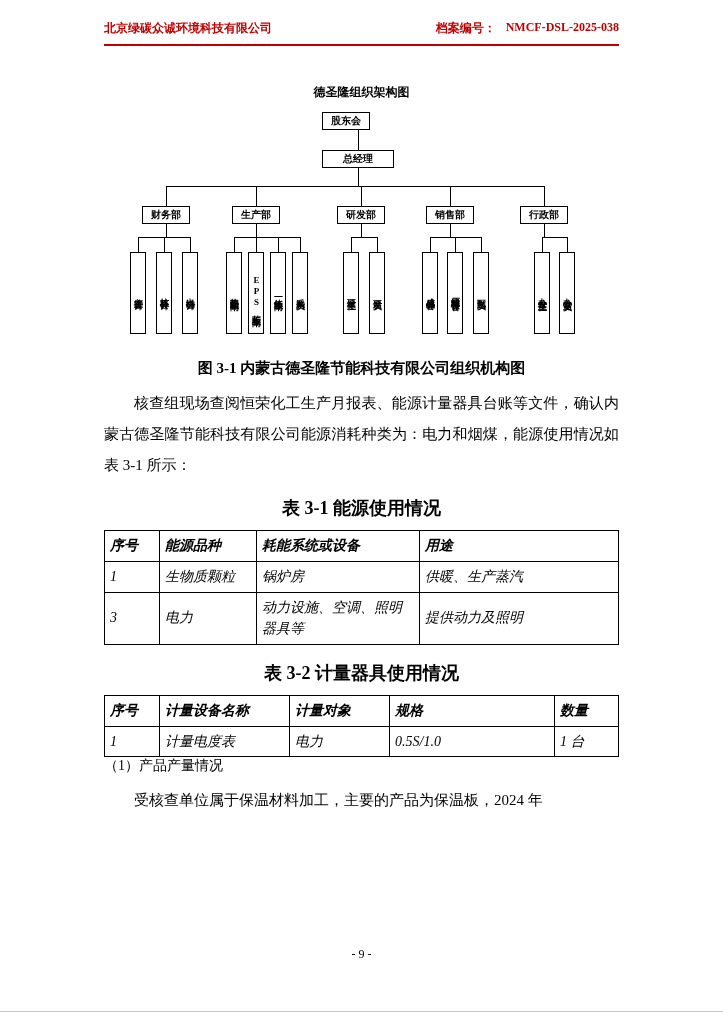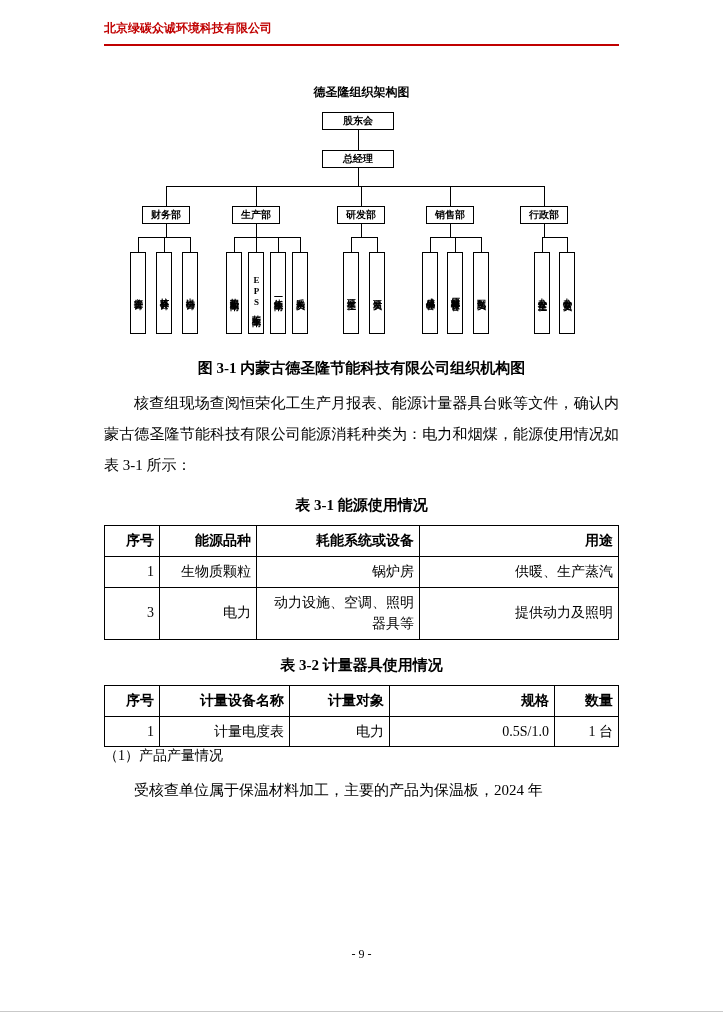--- a/index.html
+++ b/index.html
@@ -23,43 +23,47 @@
   .vbox{position:absolute;border:1px solid #000;background:#fff;
         box-sizing:border-box;display:flex;align-items:center;justify-content:center;
         writing-mode:vertical-rl;text-orientation:upright;
         font-size:9px;line-height:1;letter-spacing:1px;font-weight:bold;}
   .vl{position:absolute;width:1px;background:#000;}
   .hl{position:absolute;height:1px;background:#000;}
   
   .caption{margin-top:20px;text-align:center;font-weight:bold;font-size:15px;}
   .h2{margin-top:24px;font-weight:bold;font-size:15.5px;}
   .para{margin-top:10px;font-size:15px;line-height:2.05;text-align:justify;text-indent:2em;}
-  .tbl-title{margin-top:16px;text-align:center;font-weight:bold;font-size:15px;}
+  .tbl-title{margin-top:16px;text-align:center;font-weight:bold;font-size:18px;}
   table.tbl{border-collapse:collapse;width:515px;margin-top:10px;table-layout:fixed;font-size:14px;}
-  table.tbl th,table.tbl td{border:1px solid #000;text-align:right;vertical-align:middle;
-        padding:4px 5px;line-height:1.55;}
+  table.tbl th,table.tbl td{border:1px solid #000;text-align:left;vertical-align:middle;
+        padding:4px 5px;line-height:1.55;font-style:italic;}
   table.tbl th{font-weight:bold;height:20px;}
   .sub{margin-top:0;font-size:14px;}
   .footer{position:absolute;left:0;bottom:62px;width:723px;text-align:center;font-size:12px;}
   .page-edge{position:absolute;left:0;bottom:12px;width:723px;height:1px;background:#c9c9c9;}
 </style>
 </head>
 <body>
 
 <div class="content">
 
   <div class="hdr">
     <span>北京绿碳众诚环境科技有限公司</span>
+    <span class="right">
+      <span>档案编号：</span>
+      <span>NMCF-DSL-2025-038</span>
+    </span>
   </div>
 
   <div class="org-title">德圣隆组织架构图</div>
 
   <div class="chart">
 
-    <div class="obox" style="left:218px;top:3px;width:72px;height:18px">股东会</div>
+    <div class="obox" style="left:218px;top:3px;width:48px;height:18px">股东会</div>
     <div class="vl" style="left:254px;top:21px;height:20px"></div>
     <div class="obox" style="left:218px;top:41px;width:72px;height:18px">总经理</div>
     <div class="vl" style="left:254px;top:59px;height:18px"></div>
 
     <div class="hl" style="left:62px;top:77px;width:379px"></div>
     <div class="vl" style="left:62px;top:77px;height:20px"></div>
     <div class="vl" style="left:152px;top:77px;height:20px"></div>
     <div class="vl" style="left:257px;top:77px;height:20px"></div>
     <div class="vl" style="left:346px;top:77px;height:20px"></div>
     <div class="vl" style="left:440px;top:77px;height:20px"></div>

